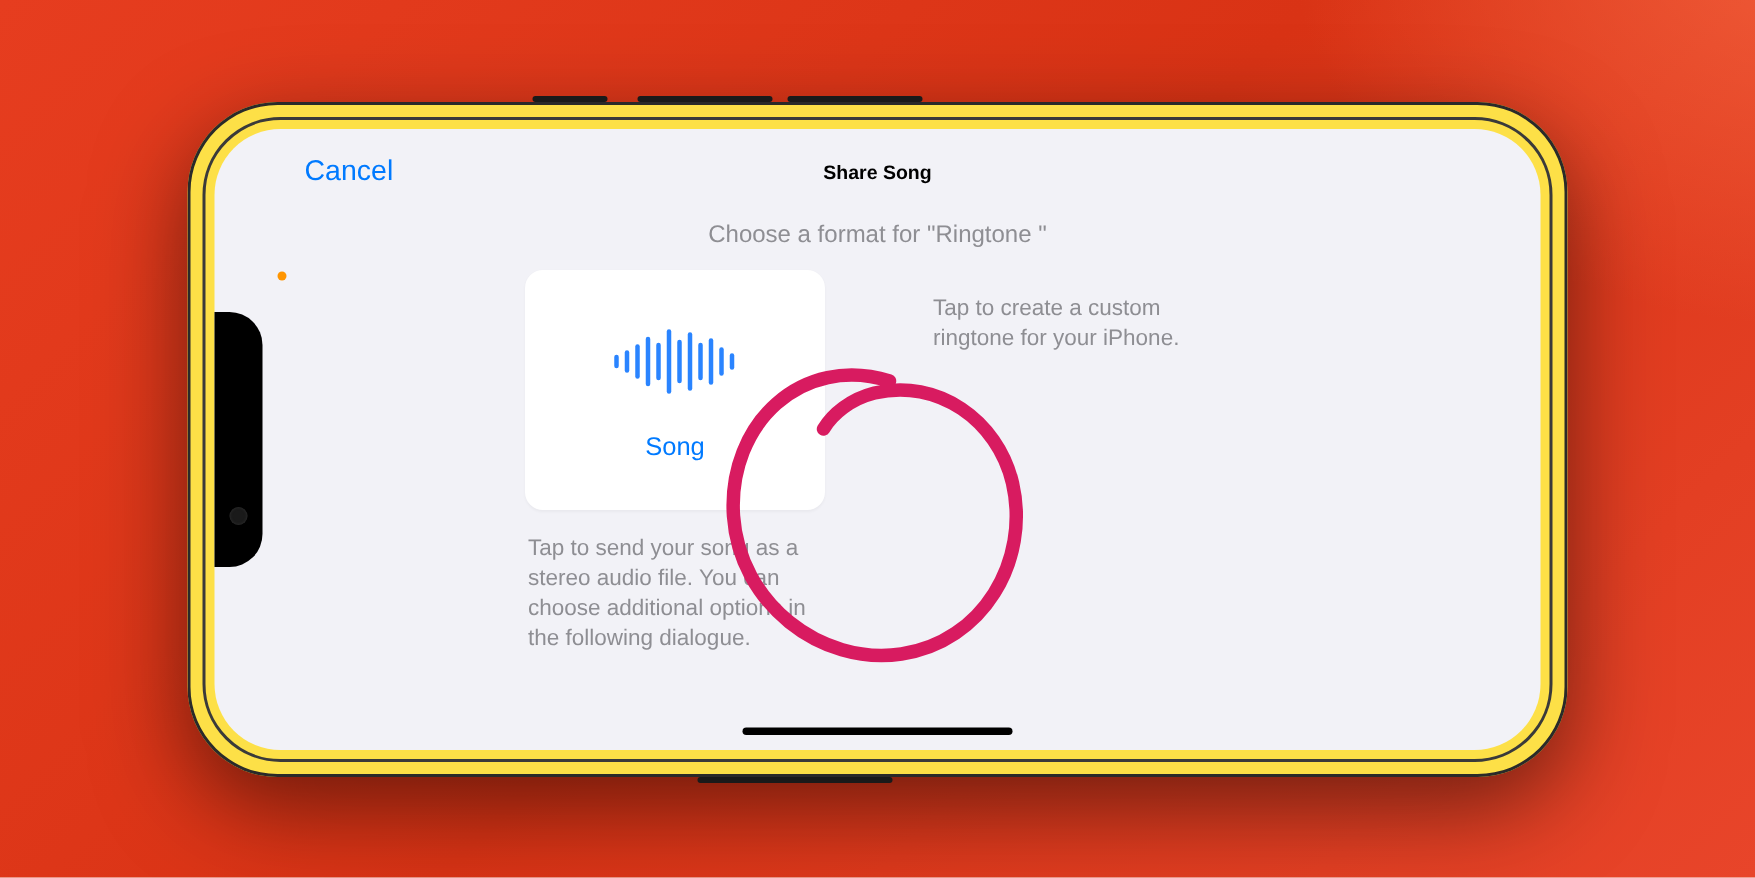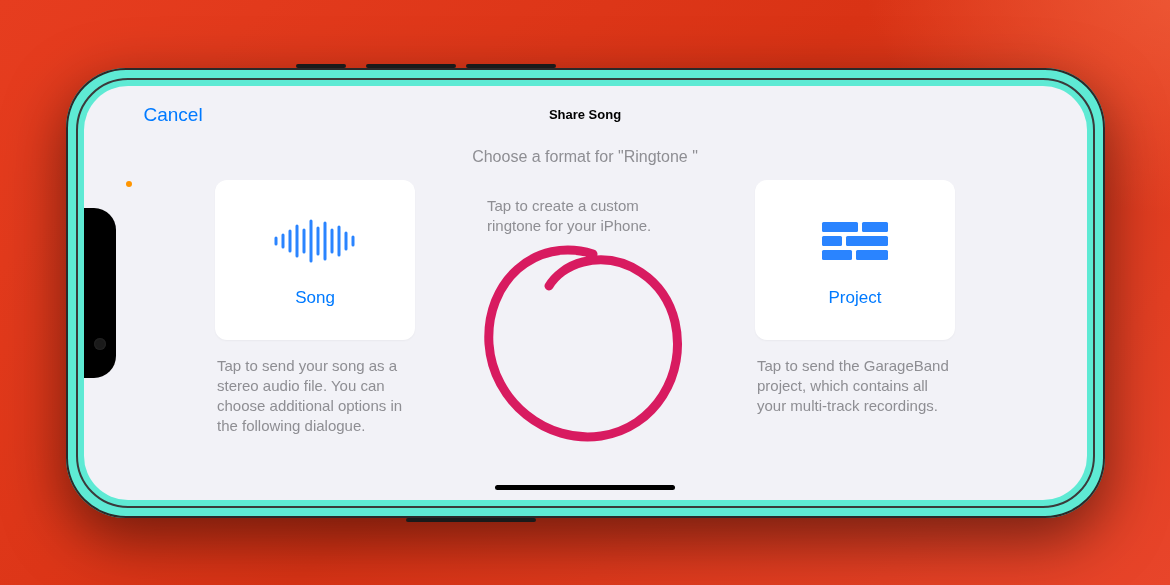--- a/index.html
+++ b/index.html
@@ -17,23 +17,23 @@
     
     body::before {
       content: '';
       position: absolute;
       top: -40px; right: -40px;
       width: 380px; height: 280px;
       background: radial-gradient(ellipse at top right, rgba(255,120,80,0.55), transparent 65%);
       pointer-events: none;
     }
     .phone {
-      width: 1039px;
+      width: 920px;
       height: 450px;
-      background: #5eead4;
+      background: #fde047;
       border-radius: 60px;
       padding: 10px;
       box-shadow: 0 20px 60px rgba(0,0,0,0.5), inset 0 0 0 2px #2a2a2a;
       position: relative;
     }
     .phone-inner {
       width: 100%;
       height: 100%;
       border: 2px solid #3a3a3a;
       border-radius: 52px;
@@ -222,38 +222,20 @@
             </div>
             <div class="card-label">Song</div>
           </div>
           <div class="card-desc">Tap to send your song as a stereo audio file. You can choose additional options in the following dialogue.</div>
         </div>
 
         <div class="card-col">
           <div class="card-desc">Tap to create a custom ringtone for your iPhone.</div>
         </div>
 
-        <div class="card-col">
-          <div class="card">
-            <div class="icon-wrap">
-              <svg width="70" height="46" viewBox="0 0 70 46">
-                <g fill="#2a84ff">
-                  <rect x="2" y="4" width="36" height="10" rx="1.5"></rect>
-                  <rect x="42" y="4" width="26" height="10" rx="1.5"></rect>
-                  <rect x="2" y="18" width="20" height="10" rx="1.5"></rect>
-                  <rect x="26" y="18" width="42" height="10" rx="1.5"></rect>
-                  <rect x="2" y="32" width="30" height="10" rx="1.5"></rect>
-                  <rect x="36" y="32" width="32" height="10" rx="1.5"></rect>
-                </g>
-              </svg>
-            </div>
-            <div class="card-label">Project</div>
-          </div>
-          <div class="card-desc">Tap to send the GarageBand project, which contains all your multi-track recordings.</div>
-        </div>
 
       </div>
 
       <div class="home-indicator"></div>
 
       <svg class="annotation-circle" viewBox="0 0 220 210">
         <path d="M118 12
                  C 60 -6, 10 40, 14 102
                  C 18 160, 72 202, 126 194
                  C 180 186, 212 132, 200 80

